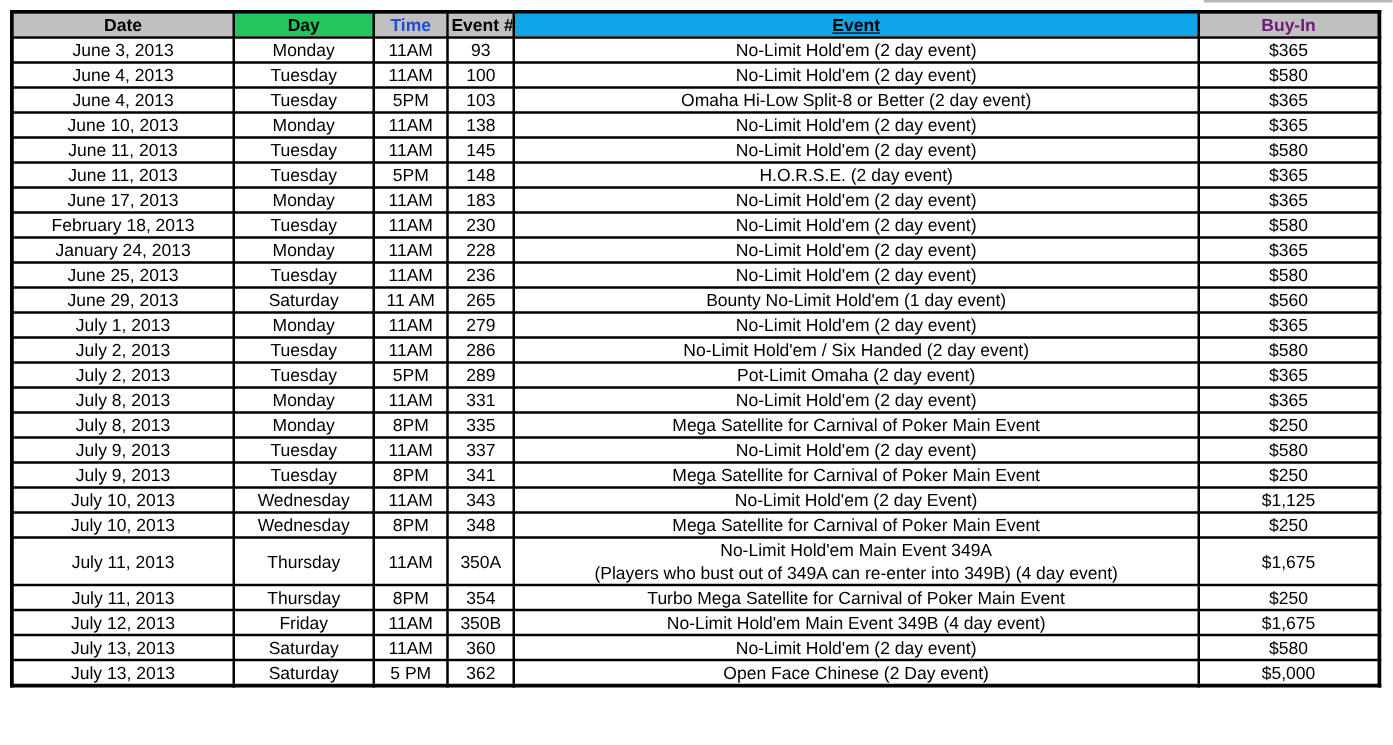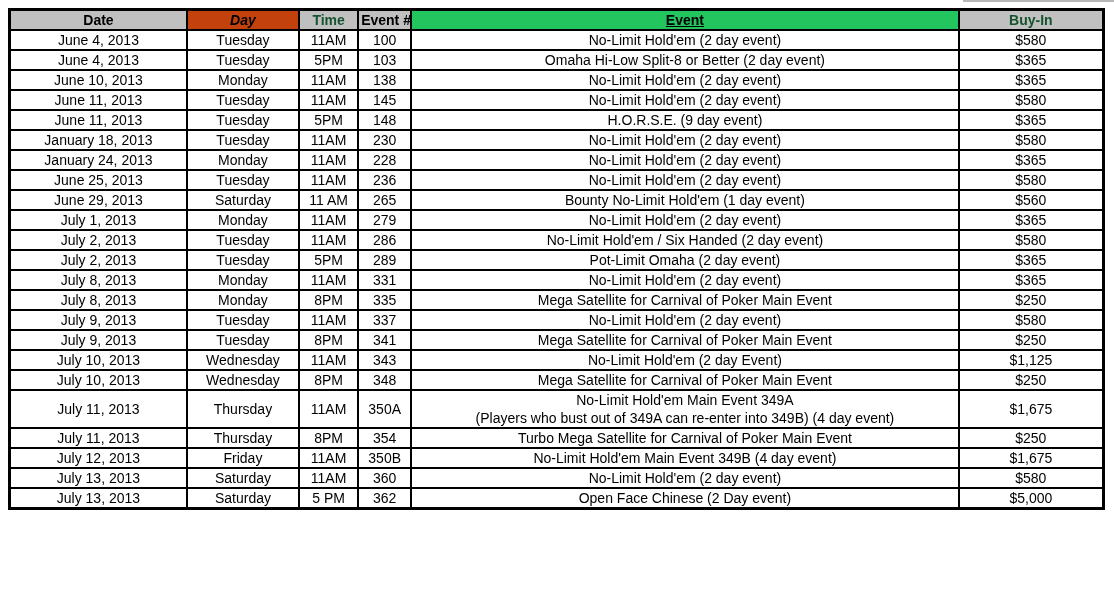--- a/index.html
+++ b/index.html
@@ -67,29 +67,39 @@
     <col class="col-date">
       <col class="col-day">
       <col class="col-time">
     <col class="col-event_num">
       <col class="col-event">
       <col class="col-buyin">
   </colgroup>
   <thead>
     <tr id="header-row">
         <th class="col-date" style="background: rgb(192, 192, 192); color: rgb(0, 0, 0);">Date</th>
-        <th class="col-day" style="background: #c2410c; color: rgb(0, 0, 0); font-style: italic;">Day</th>
-        <th class="col-time" style="background: rgb(192, 192, 192); color: #14532d;">Time</th>
+        <th class="col-day" style="background: #22c55e; color: rgb(0, 0, 0);">Day</th>
+        <th class="col-time" style="background: rgb(192, 192, 192); color: #1d4ed8;">Time</th>
         <th class="col-event_num" style="background: rgb(192, 192, 192); color: rgb(0, 0, 0);">Event #</th>
-        <th class="col-event" style="background: #22c55e; color: rgb(0, 0, 0); text-decoration: underline;">Event</th>
-        <th class="col-buyin" style="background: rgb(192, 192, 192); color: #14532d;">Buy-In</th>
+        <th class="col-event" style="background: #0ea5e9; color: rgb(0, 0, 0); text-decoration: underline;">Event</th>
+        <th class="col-buyin" style="background: rgb(192, 192, 192); color: #701a75;">Buy-In</th>
       </tr>
   </thead>
   <tbody id="table-body">
       <tr>
+        <td class="col-date">June 3, 2013</td>
+        <td class="col-day">Monday</td>
+        <td class="col-time">11AM</td>
+        <td class="col-event_num">93</td>
+        <td class="col-event">
+          <div class="event-line">No-Limit Hold'em (2 day event)</div>
+        </td>
+        <td class="col-buyin">$365</td>
+      </tr>
+      <tr>
         <td class="col-date">June 4, 2013</td>
         <td class="col-day">Tuesday</td>
         <td class="col-time">11AM</td>
         <td class="col-event_num">100</td>
         <td class="col-event">
           <div class="event-line">No-Limit Hold'em (2 day event)</div>
         </td>
         <td class="col-buyin">$580</td>
       </tr>
       <tr>
@@ -121,26 +131,36 @@
           <div class="event-line">No-Limit Hold'em (2 day event)</div>
         </td>
         <td class="col-buyin">$580</td>
       </tr>
       <tr>
         <td class="col-date">June 11, 2013</td>
         <td class="col-day">Tuesday</td>
         <td class="col-time">5PM</td>
         <td class="col-event_num">148</td>
         <td class="col-event">
-          <div class="event-line">H.O.R.S.E. (9 day event)</div>
-        </td>
-        <td class="col-buyin">$365</td>
-      </tr>
-      <tr>
-        <td class="col-date">January 18, 2013</td>
+          <div class="event-line">H.O.R.S.E. (2 day event)</div>
+        </td>
+        <td class="col-buyin">$365</td>
+      </tr>
+      <tr>
+        <td class="col-date">June 17, 2013</td>
+        <td class="col-day">Monday</td>
+        <td class="col-time">11AM</td>
+        <td class="col-event_num">183</td>
+        <td class="col-event">
+          <div class="event-line">No-Limit Hold'em (2 day event)</div>
+        </td>
+        <td class="col-buyin">$365</td>
+      </tr>
+      <tr>
+        <td class="col-date">February 18, 2013</td>
         <td class="col-day">Tuesday</td>
         <td class="col-time">11AM</td>
         <td class="col-event_num">230</td>
         <td class="col-event">
           <div class="event-line">No-Limit Hold'em (2 day event)</div>
         </td>
         <td class="col-buyin">$580</td>
       </tr>
       <tr>
         <td class="col-date">January 24, 2013</td>

